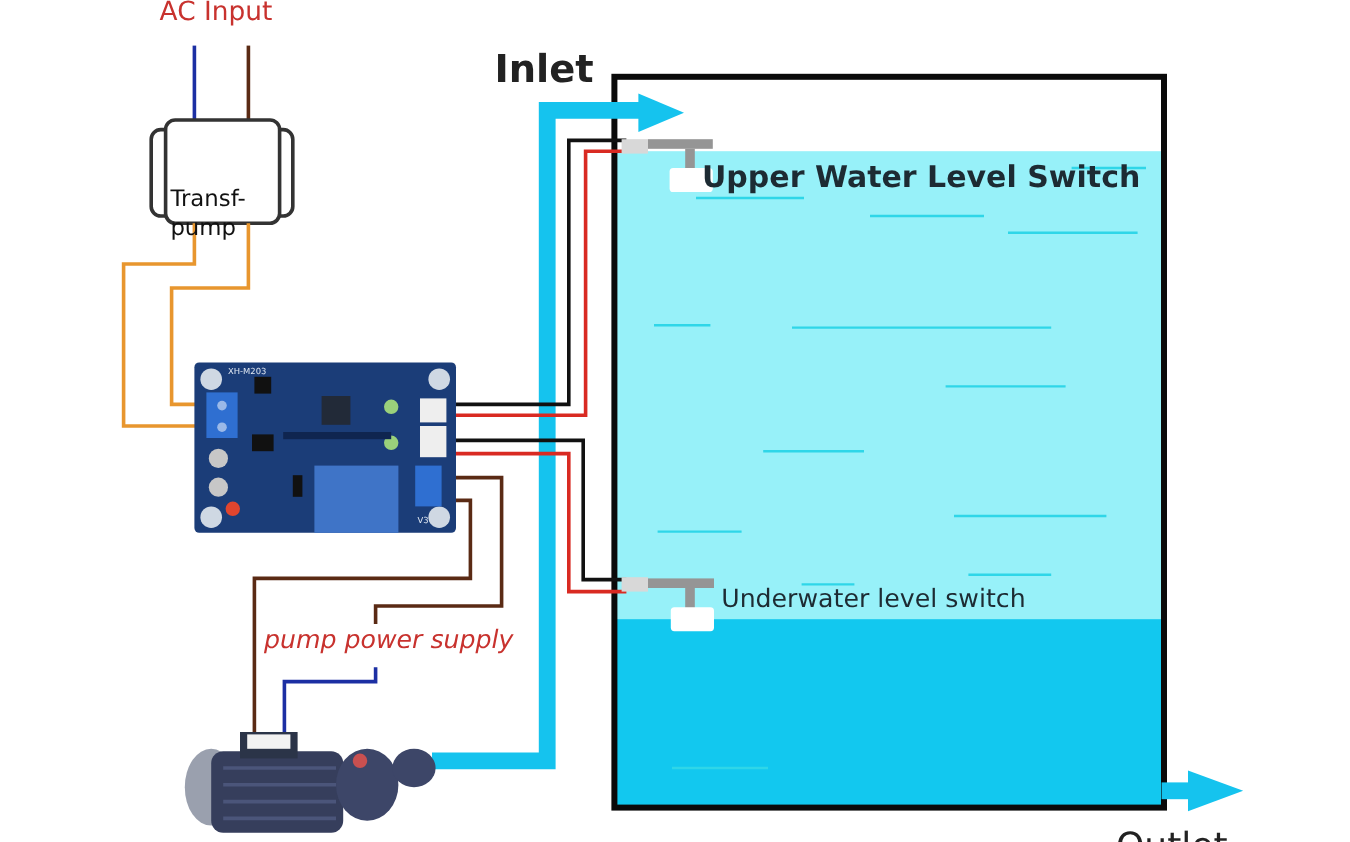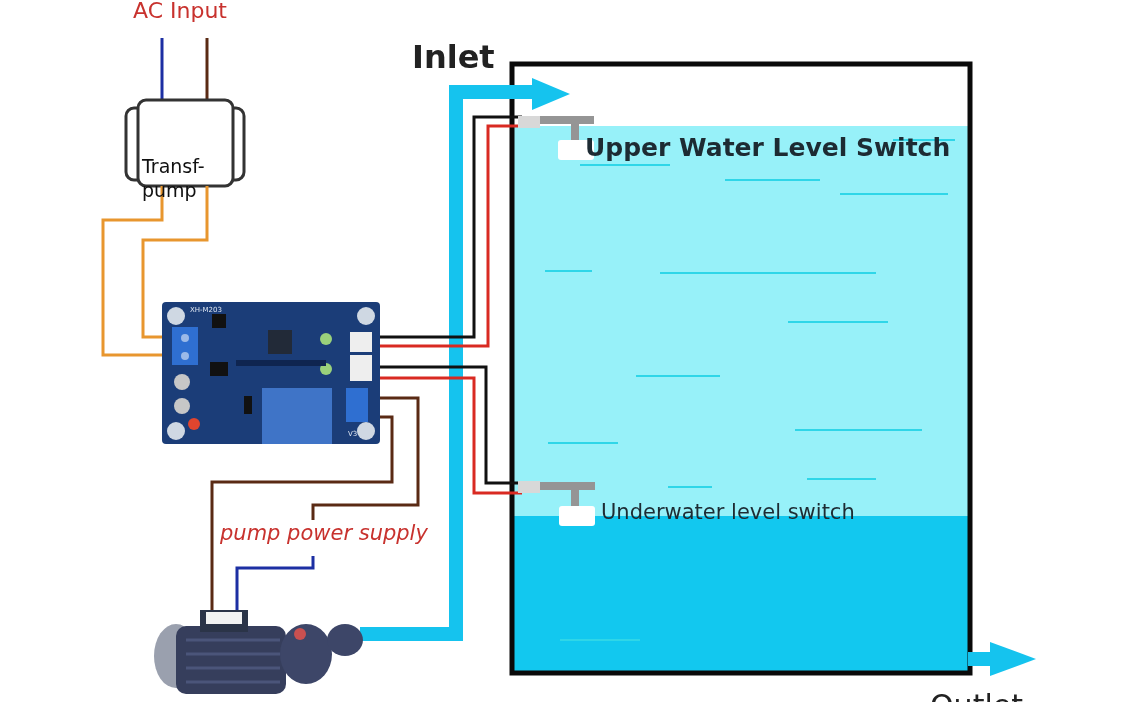--- a/index.html
+++ b/index.html
@@ -4,21 +4,21 @@
 <style>
   html, body { margin: 0; padding: 0; background: #ffffff; }
   body { width: 1125px; height: 702px; position: relative; overflow: hidden;
          font-family: "DejaVu Sans", sans-serif; }
   .lbl { position: absolute; white-space: nowrap; }
   .lbl-red { color: #c8322e; }
   .lbl-dark { color: #1d2b33; }
   #ac-label { left: 133px; top: -2px; font-size: 22px; }
   #inlet-label { left: 412px; top: 38px; font-size: 32px; color: #222; font-weight: bold; }
   #upper-label { left: 585px; top: 133px; font-size: 25px; font-weight: bold; }
-  #lower-label { left: 601px; top: 487px; font-size: 21px; margin-top: 13px; }
+  #lower-label { left: 601px; top: 487px; font-size: 21px; }
   #pump-label { left: 220px; top: 521px; font-size: 21px; font-style: italic; }
   #outlet-label { left: 930px; top: 688px; font-size: 30px; color: #222; }
   .xfmr-text { position: absolute; left: 142px; top: 121px; width: 90px;
                font-size: 19px; line-height: 24px; color: #111; margin-top: 33px; }
   svg { position: absolute; left: 0; top: 0; }
 </style>
 </head>
 <body>
 
 <svg width="1125" height="702" viewBox="0 0 1125 702">

